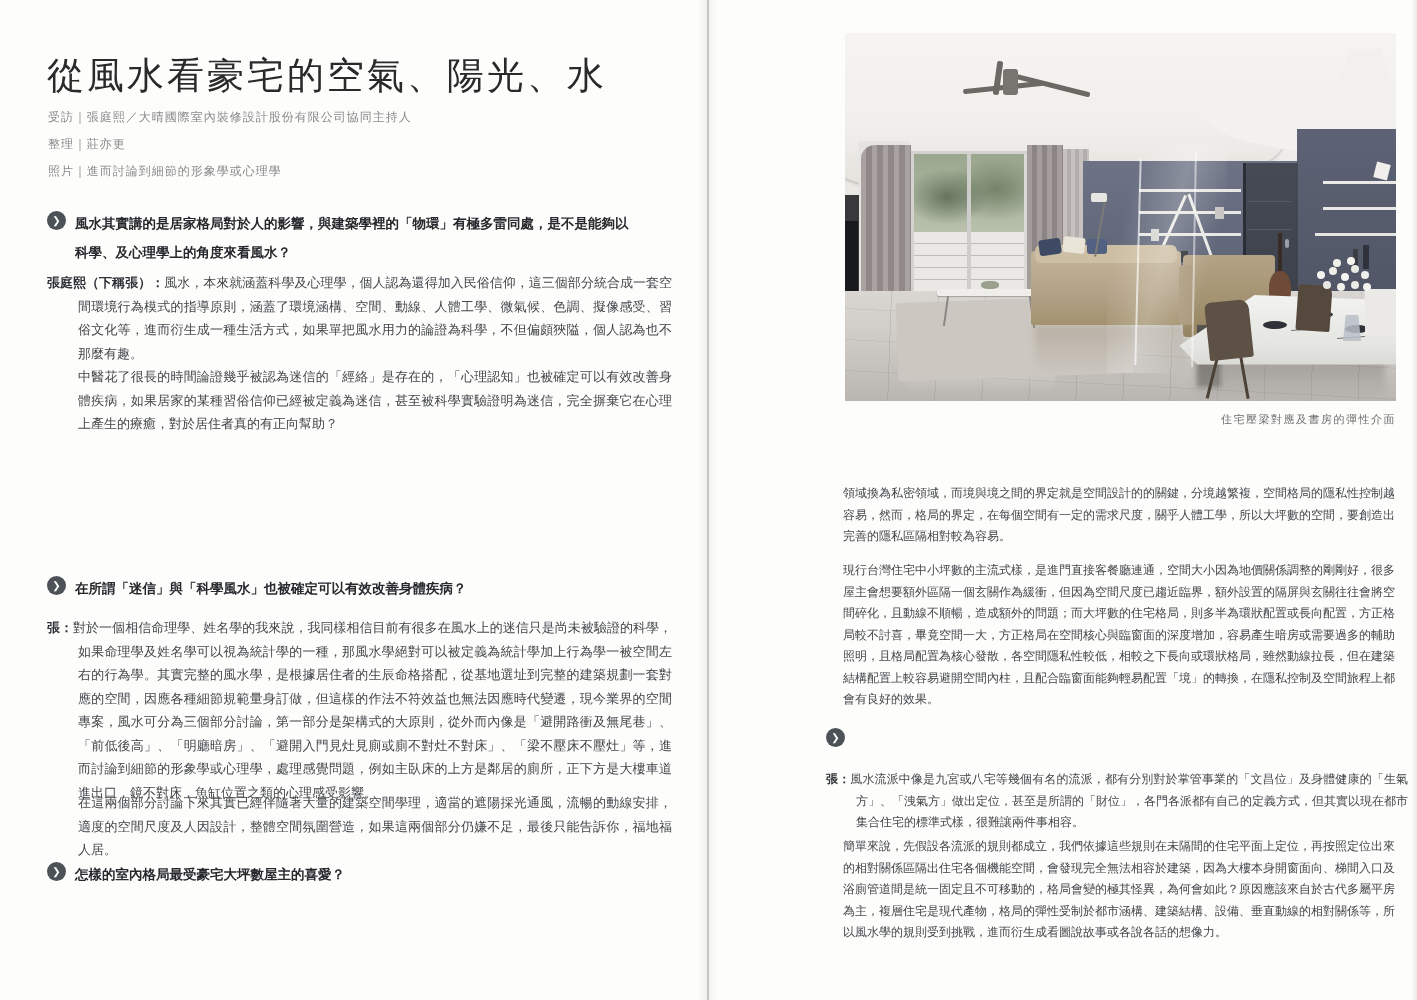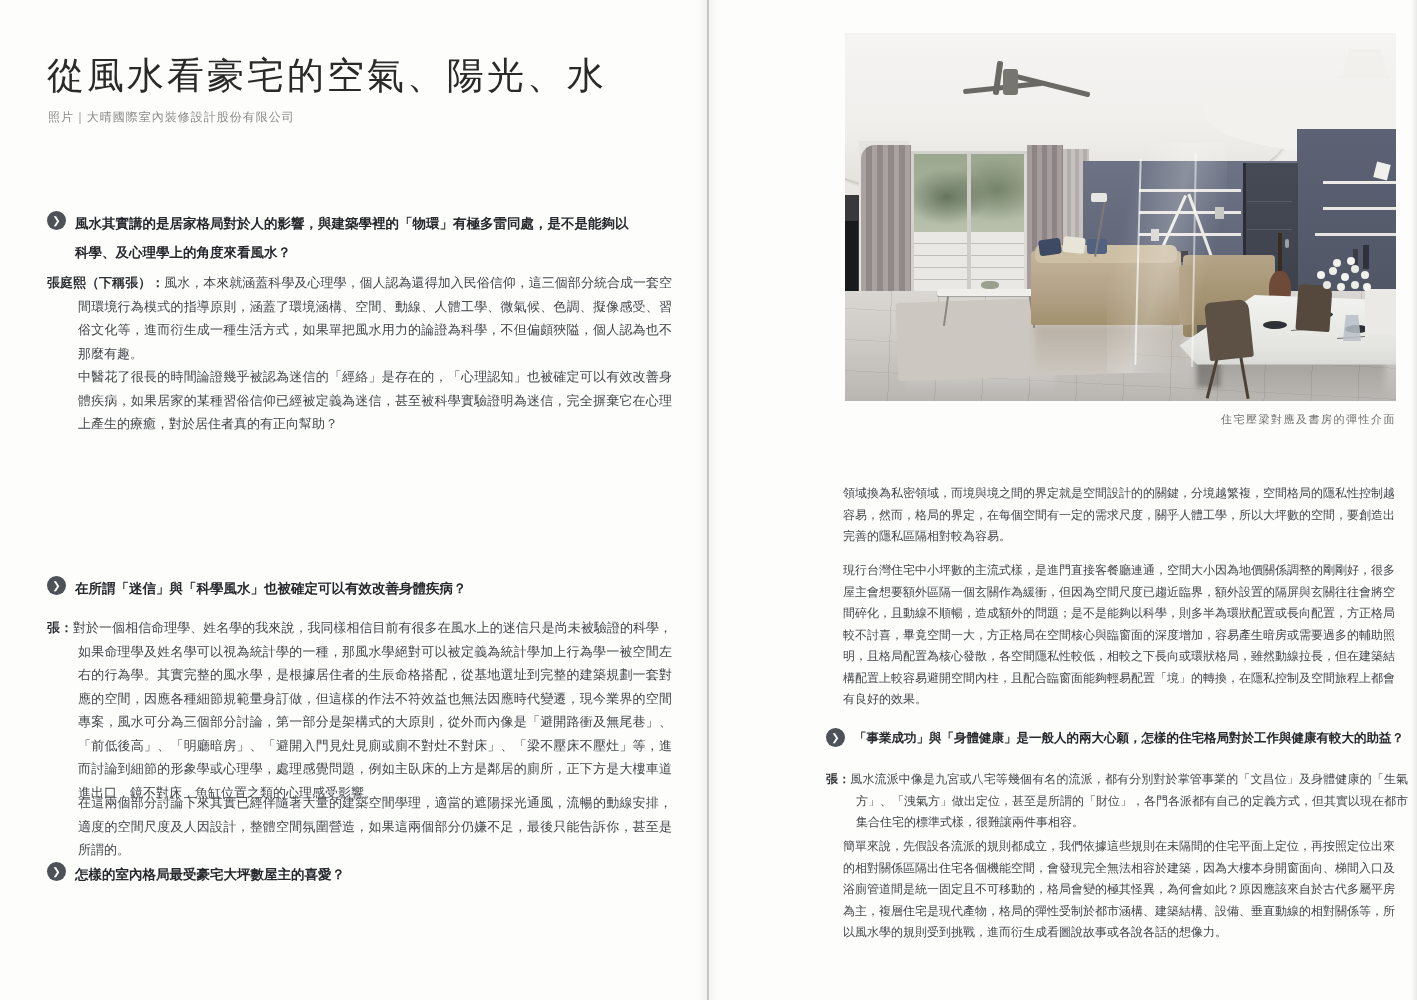--- a/index.html
+++ b/index.html
@@ -152,38 +152,40 @@
 </head>
 <body>
 
 <div class="spread">
 
   <div class="page page-left">
 
     <h1 class="title">從風水看豪宅的空氣、陽光、水</h1>
 
     <div class="credits">
-      <div>照片｜大晴國際室內裝修設計股份有限公司</div>
+      <div>受訪｜張庭熙／大晴國際室內裝修設計股份有限公司協同主持人</div>
+      <div>整理｜莊亦更</div>
+      <div>照片｜進而討論到細節的形象學或心理學</div>
     </div>
 
     <div class="q-row" style="left:47px;top:209px;">
       <span class="q-marker">❯</span>
       <span>風水其實講的是居家格局對於人的影響，與建築學裡的「物環」有極多雷同處，是不是能夠以科學、及心理學上的角度來看風水？</span>
     </div>
 
     <p class="para ind" style="left:47px;top:352px;">中醫花了很長的時間論證幾乎被認為迷信的「經絡」是存在的，「心理認知」也被確定可以有效改善身體疾病，如果居家的某種習俗信仰已經被定義為迷信，甚至被科學實驗證明為迷信，完全摒棄它在心理上產生的療癒，對於居住者真的有正向幫助？</p>
     <p class="para hang" style="left:47px;top:258px;"><b>張庭熙（下稱張）：</b><span>風水，本來就涵蓋科學及心理學，個人認為還得加入民俗信仰，這三個部分統合成一套空間環境行為模式的指導原則，涵蓋了環境涵構、空間、動線、人體工學、微氣候、色調、擬像感受、習俗文化等，進而衍生成一種生活方式，如果單把風水用力的論證為科學，不但偏頗狹隘，個人認為也不那麼有趣。</span></p>
 
     <div class="q-row" style="left:47px;top:574px;">
       <span class="q-marker">❯</span>
       <span>在所謂「迷信」與「科學風水」也被確定可以有效改善身體疾病？</span>
     </div>
 
     <p class="para hang" style="left:47px;top:603px;"><b>張：</b><span>對於一個相信命理學、姓名學的我來說，我同樣相信目前有很多在風水上的迷信只是尚未被驗證的科學，如果命理學及姓名學可以視為統計學的一種，那風水學絕對可以被定義為統計學加上行為學一被空間左右的行為學。其實完整的風水學，是根據居住者的生辰命格搭配，從基地選址到完整的建築規劃一套對應的空間，因應各種細節規範量身訂做，但這樣的作法不符效益也無法因應時代變遷，現今業界的空間專案，風水可分為三個部分討論，第一部分是架構式的大原則，從外而內像是「避開路衝及無尾巷」、「前低後高」、「明廳暗房」、「避開入門見灶見廁或廁不對灶不對床」、「梁不壓床不壓灶」等，進而討論到細節的形象學或心理學，處理感覺問題，例如主臥床的上方是鄰居的廁所，正下方是大樓車道進出口，鏡不對床，魚缸位置之類的心理感受影響。</span></p>
-    <p class="para ind" style="left:47px;top:778px;">在這兩個部分討論下來其實已經伴隨著大量的建築空間學理，適當的遮陽採光通風，流暢的動線安排，適度的空間尺度及人因設計，整體空間氛圍營造，如果這兩個部分仍嫌不足，最後只能告訴你，甚至是所謂的。</p>
+    <p class="para ind" style="left:47px;top:778px;">在這兩個部分討論下來其實已經伴隨著大量的建築空間學理，適當的遮陽採光通風，流暢的動線安排，適度的空間尺度及人因設計，整體空間氛圍營造，如果這兩個部分仍嫌不足，最後只能告訴你，福地福人居。</p>
 
     <div class="q-row" style="left:47px;top:860px;">
       <span class="q-marker">❯</span>
       <span>怎樣的室內格局最受豪宅大坪數屋主的喜愛？</span>
     </div>
 
   </div>
 
   <div class="page page-right">
 
@@ -263,25 +265,24 @@
       <div class="ph-vase"></div>
       <div class="ph-flowers"></div>
       <div class="ph-glass1"></div>
       <div class="ph-glass2"></div>
       <div class="ph-glare"></div>
     </div>
 
     <div class="caption">住宅壓梁對應及書房的彈性介面</div>
 
     <p class="para ind" style="left:118px;top:471px;">領域換為私密領域，而境與境之間的界定就是空間設計的的關鍵，分境越繁複，空間格局的隱私性控制越容易，然而，格局的界定，在每個空間有一定的需求尺度，關乎人體工學，所以大坪數的空間，要創造出完善的隱私區隔相對較為容易。</p>
-    <p class="para ind" style="left:118px;top:548px;">現行台灣住宅中小坪數的主流式樣，是進門直接客餐廳連通，空間大小因為地價關係調整的剛剛好，很多屋主會想要額外區隔一個玄關作為緩衝，但因為空間尺度已趨近臨界，額外設置的隔屏與玄關往往會將空間碎化，且動線不順暢，造成額外的問題；是不是能夠以科學，則多半為環狀配置或長向配置，方正格局較不討喜，畢竟空間一大，方正格局在空間核心與臨窗面的深度增加，容易產生暗房或需要過多的輔助照明，且格局配置為核心發散，各空間隱私性較低，相較之下長向或環狀格局，雖然動線拉長，但在建築結構配置上較容易避開空間內柱，且配合臨窗面能夠輕易配置「境」的轉換，在隱私控制及空間旅程上都會有良好的效果。</p>
+    <p class="para ind" style="left:118px;top:548px;">現行台灣住宅中小坪數的主流式樣，是進門直接客餐廳連通，空間大小因為地價關係調整的剛剛好，很多屋主會想要額外區隔一個玄關作為緩衝，但因為空間尺度已趨近臨界，額外設置的隔屏與玄關往往會將空間碎化，且動線不順暢，造成額外的問題；而大坪數的住宅格局，則多半為環狀配置或長向配置，方正格局較不討喜，畢竟空間一大，方正格局在空間核心與臨窗面的深度增加，容易產生暗房或需要過多的輔助照明，且格局配置為核心發散，各空間隱私性較低，相較之下長向或環狀格局，雖然動線拉長，但在建築結構配置上較容易避開空間內柱，且配合臨窗面能夠輕易配置「境」的轉換，在隱私控制及空間旅程上都會有良好的效果。</p>
 
     <div class="q-row q4">
       <span class="q-marker">❯</span>
-      <span>「事業成功」與「身體健康」是一般人的兩大心願，怎樣的住宅格局對於工作與健康有較大的助益？</span>
     </div>
 
     <p class="para ind" style="left:118px;top:824px;">簡單來說，先假設各流派的規則都成立，我們依據這些規則在未隔間的住宅平面上定位，再按照定位出來的相對關係區隔出住宅各個機能空間，會發現完全無法相容於建築，因為大樓本身開窗面向、梯間入口及浴廁管道間是統一固定且不可移動的，格局會變的極其怪異，為何會如此？原因應該來自於古代多屬平房為主，複層住宅是現代產物，格局的彈性受制於都市涵構、建築結構、設備、垂直動線的相對關係等，所以風水學的規則受到挑戰，進而衍生成看圖說故事或各說各話的想像力。</p>
     <p class="para hang" style="left:118px;top:757px;"><b>張：</b><span>風水流派中像是九宮或八宅等幾個有名的流派，都有分別對於掌管事業的「文昌位」及身體健康的「生氣方」、「洩氣方」做出定位，甚至是所謂的「財位」，各門各派都有自己的定義方式，但其實以現在都市集合住宅的標準式樣，很難讓兩件事相容。</span></p>
   </div>
 
   <div class="gutter"></div>
   <div class="gutter-line"></div>
   <div class="scan-edge-right"></div>
 </div>

